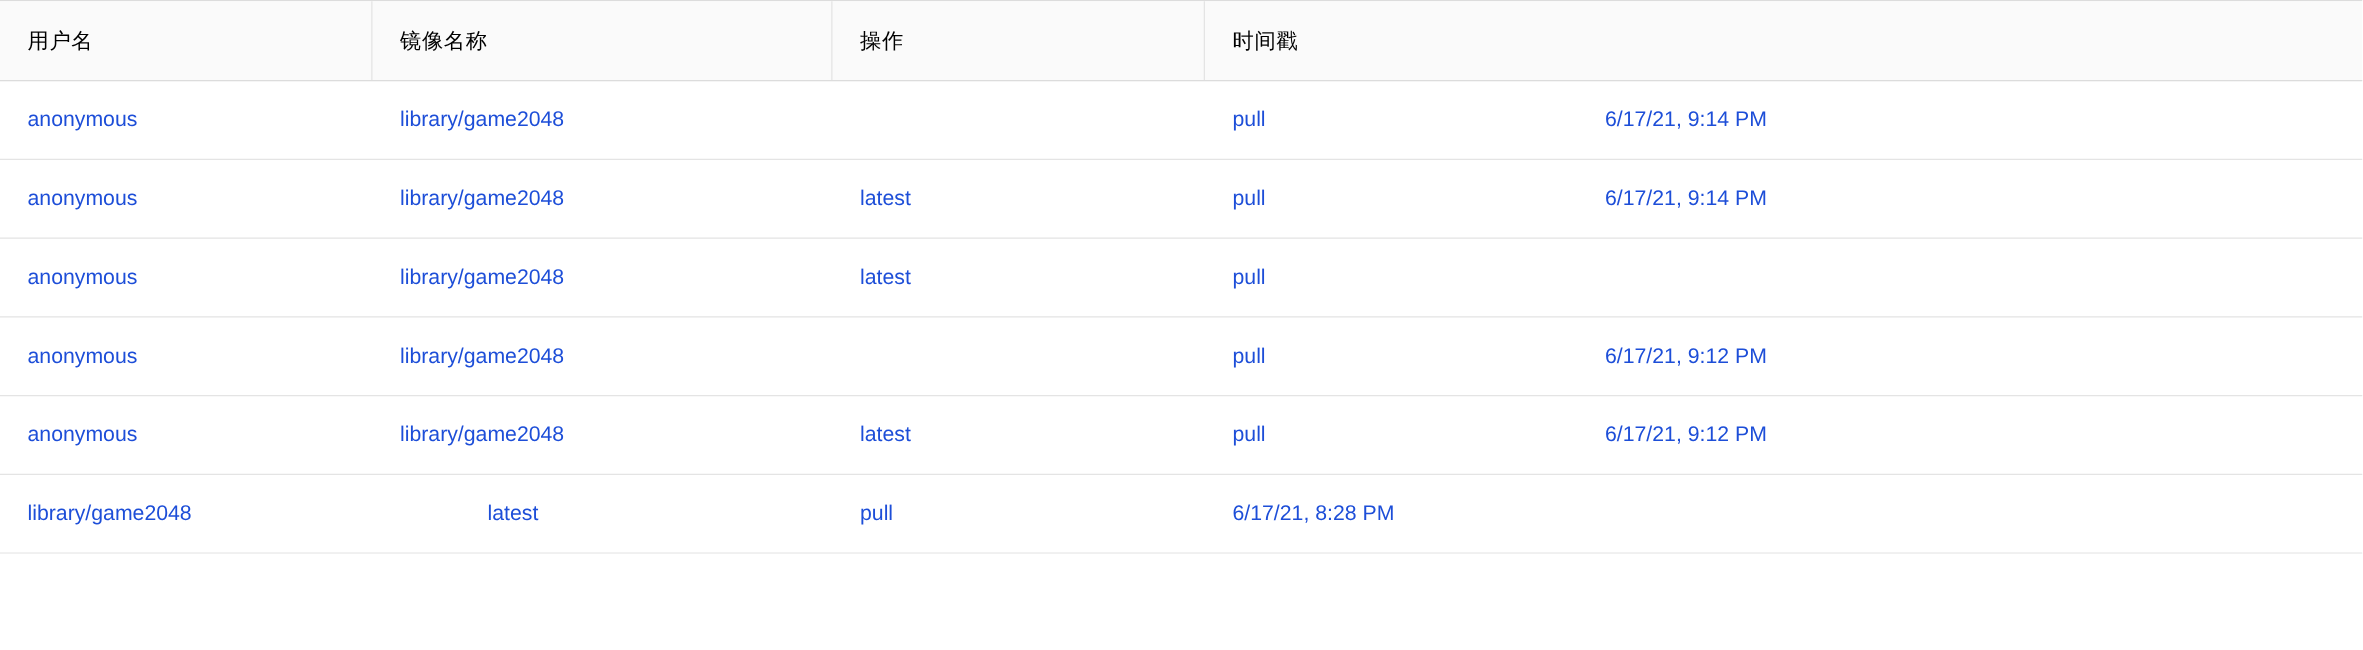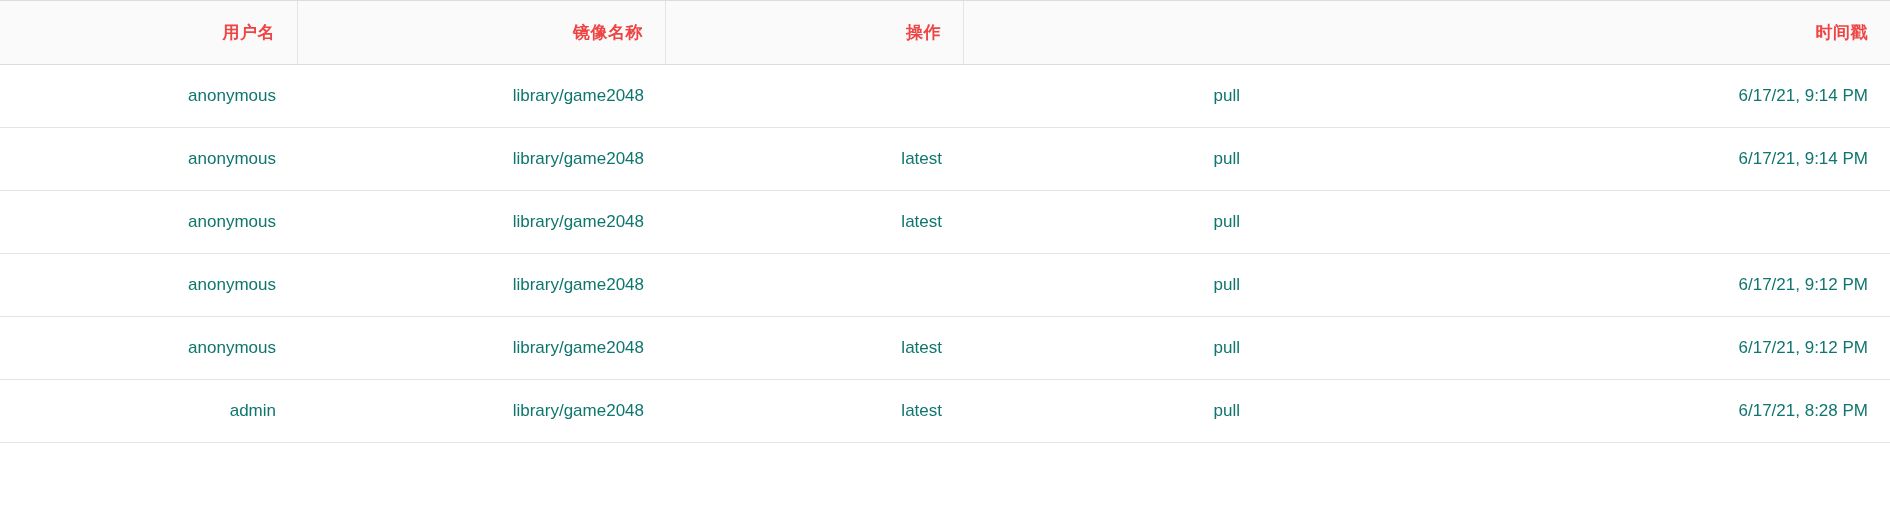--- a/index.html
+++ b/index.html
@@ -19,38 +19,36 @@
       border-collapse: collapse;
       border-top: 1px solid #dcdcdc;
     }
     .header-row {
       display: flex;
       background: #fafafa;
       border-bottom: 1px solid #dcdcdc;
     }
     .header-cell {
       padding: 20px 22px;
-      font-weight: 700;
-      color: #ef4444;
+      font-weight: 400;
+      color: #000000;
       border-right: 1px solid #e4e4e4;
       letter-spacing: 0.5px;
-      text-align: right;
     }
     .header-cell:last-child {
       border-right: none;
     }
     .data-row {
       display: flex;
       border-bottom: 1px solid #e4e4e4;
     }
     .data-cell {
       padding: 21px 22px;
-      color: #0f766e;
+      color: #1d4ed8;
       font-weight: 400;
-      text-align: right;
     }
     .col-user { width: 298px; }
     .col-image { width: 368px; }
     .col-tags { width: 298px; }
     .col-op { width: 298px; }
     .col-time { flex: 1; }
   </style>
 </head>
 <body>
 
@@ -95,19 +93,18 @@
 
   <div class="data-row">
     <div class="data-cell col-user">anonymous</div>
     <div class="data-cell col-image">library/game2048</div>
     <div class="data-cell col-tags">latest</div>
     <div class="data-cell col-op">pull</div>
     <div class="data-cell col-time">6/17/21, 9:12 PM</div>
   </div>
 
   <div class="data-row">
-    <div class="data-cell col-user">admin</div>
     <div class="data-cell col-image">library/game2048</div>
     <div class="data-cell col-tags">latest</div>
     <div class="data-cell col-op">pull</div>
     <div class="data-cell col-time">6/17/21, 8:28 PM</div>
   </div>
 </div>
 
 </body></html>

